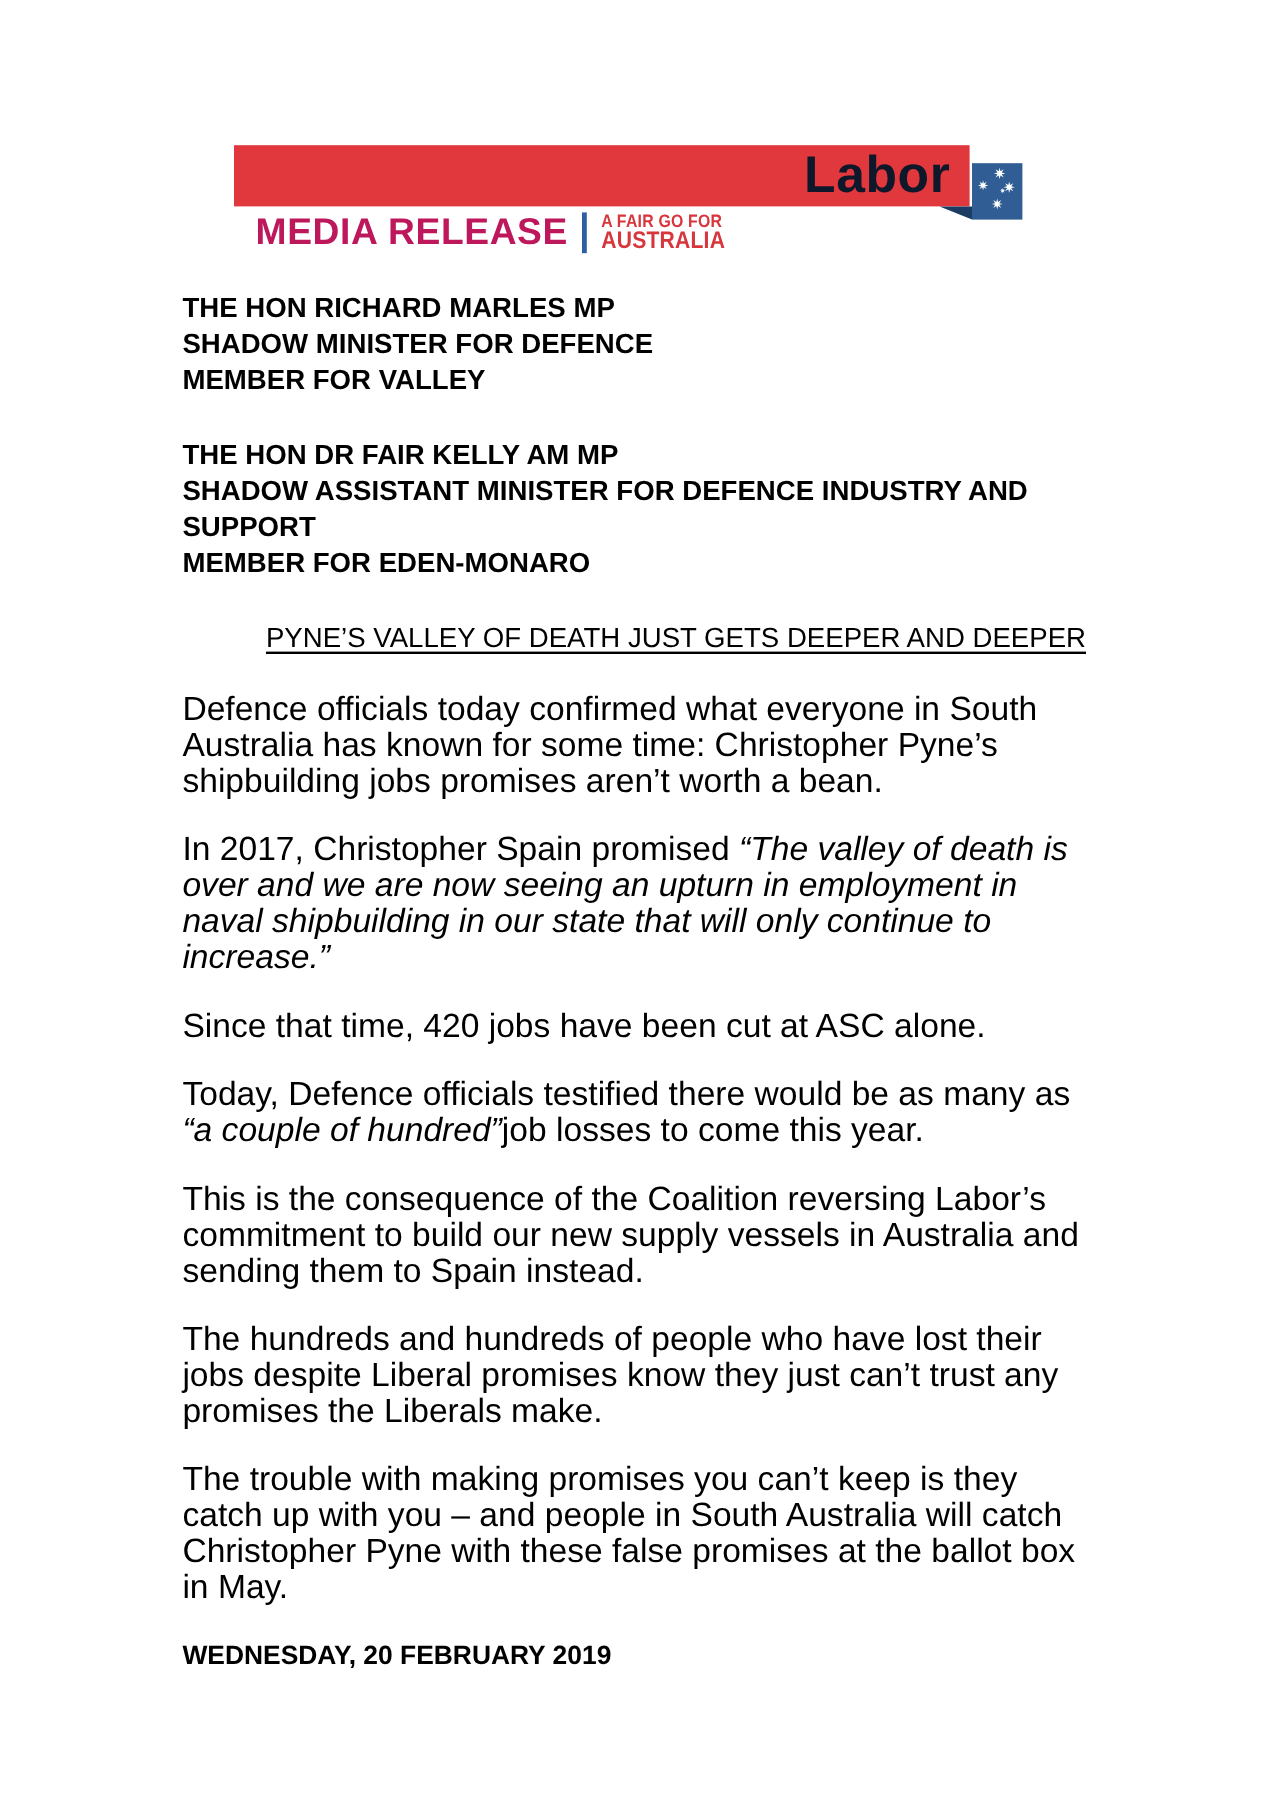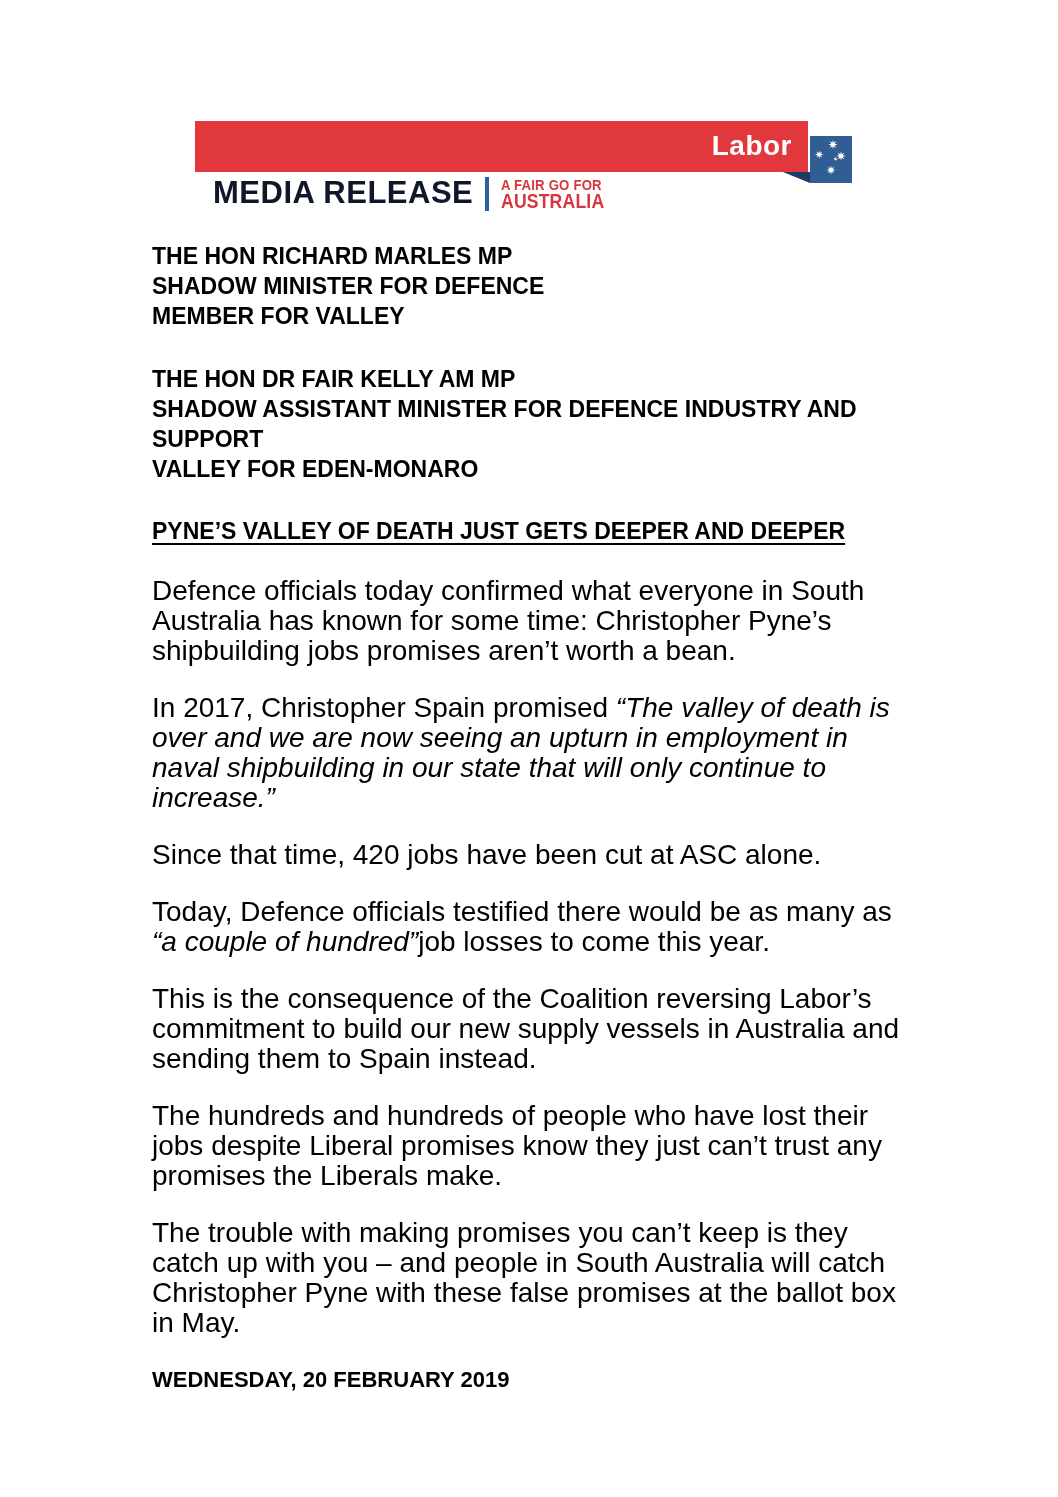--- a/index.html
+++ b/index.html
@@ -16,51 +16,51 @@
   
   .letterhead { margin-left:43px; width:663px; }
   .banner-row { position:relative; height:51px; }
   .red-banner {
     position:absolute; left:0; top:0;
     width:613px; height:51px;
     background:#e1383e;
   }
   .labor-text {
     position:absolute; right:16px; top:1px;
-    font-size:28px; font-weight:bold; color:#ffffff;
+    font-size:43px; font-weight:bold; color:#0f172a;
     letter-spacing:0.5px; line-height:48px;
   }
   .flag { position:absolute; left:580px; top:0; width:83px; height:70px; overflow:visible; }
   .flag .fold { fill:#1d3c63; }
   .flag .bluebox { fill:#2f5d94; }
   .flag .star { fill:#ffffff; }
   .mr-row { margin-top:3px; display:flex; align-items:flex-start; padding-left:18px; }
   .mr-text {
-    font-size:31px; font-weight:bold; color:#0f172a;
+    font-size:31px; font-weight:bold; color:#be185d;
     letter-spacing:0.5px; line-height:36px; white-space:nowrap;
   }
   .mr-sep {
     display:inline-block; width:4px; height:34px;
     background:#2d5fa3; margin:2px 12px 0 12px;
   }
   .tagline {
     display:flex; flex-direction:column;
     color:#d6363c; font-weight:bold;
     transform:scaleX(0.88); transform-origin:left top;
     padding-top:3px;
   }
   .tag1 { font-size:15px; line-height:14px; letter-spacing:0.2px; white-space:nowrap; }
   .tag2 { font-size:20px; line-height:18px; letter-spacing:0.2px; white-space:nowrap; }
   
   .doc { width:753px; }
   .author-block { text-align:left; font-weight:bold; font-size:23px; }
   .author-block .h-line { line-height:30px; white-space:nowrap; }
   .author-block-1 { margin-top:30px; }
   .author-block-2 { margin-top:33px; }
-  .headline { margin-top:32px; text-align:left; font-size:23px; font-weight:bold; line-height:30px; }
+  .headline { margin-top:32px; text-align:right; font-size:23px; font-weight:normal; line-height:30px; }
   .headline-text { text-decoration:underline; text-underline-offset:4px; text-decoration-thickness:2px; white-space:nowrap; }
   .paras { margin-top:30px; }
   .para { font-size:28px; line-height:30px; margin-bottom:27px; }
   .para .italic { font-style:italic; }
   .date-line { font-size:22px; font-weight:bold; line-height:30px; margin-top:1px; }
 </style>
 </head>
 <body>
 
 <div class="page">
@@ -98,21 +98,21 @@
     <section class="author-block author-block-1">
       <div class="h-line">THE HON RICHARD MARLES MP</div>
       <div class="h-line">SHADOW MINISTER FOR DEFENCE</div>
       <div class="h-line">MEMBER FOR VALLEY</div>
     </section>
 
     <section class="author-block author-block-2">
       <div class="h-line">THE HON DR FAIR KELLY AM MP</div>
       <div class="h-line">SHADOW ASSISTANT MINISTER FOR DEFENCE INDUSTRY AND</div>
       <div class="h-line">SUPPORT</div>
-      <div class="h-line">VALLEY FOR EDEN-MONARO</div>
+      <div class="h-line">MEMBER FOR EDEN-MONARO</div>
     </section>
 
     <h1 class="headline">
       <span class="headline-text">PYNE’S VALLEY OF DEATH JUST GETS DEEPER AND DEEPER</span>
     </h1>
 
     <div class="paras" id="paras">
         <p class="para"><span>Defence officials today confirmed what everyone in South Australia has known for some time: Christopher Pyne’s shipbuilding jobs promises aren’t worth a bean.</span></p>
         <p class="para"><span>In 2017, Christopher Spain promised </span><span class="italic">“The valley of death is over and we are now seeing an upturn in employment in naval shipbuilding in our state that will only continue to increase.”</span></p>
         <p class="para"><span>Since that time, 420 jobs have been cut at ASC alone.</span></p>

